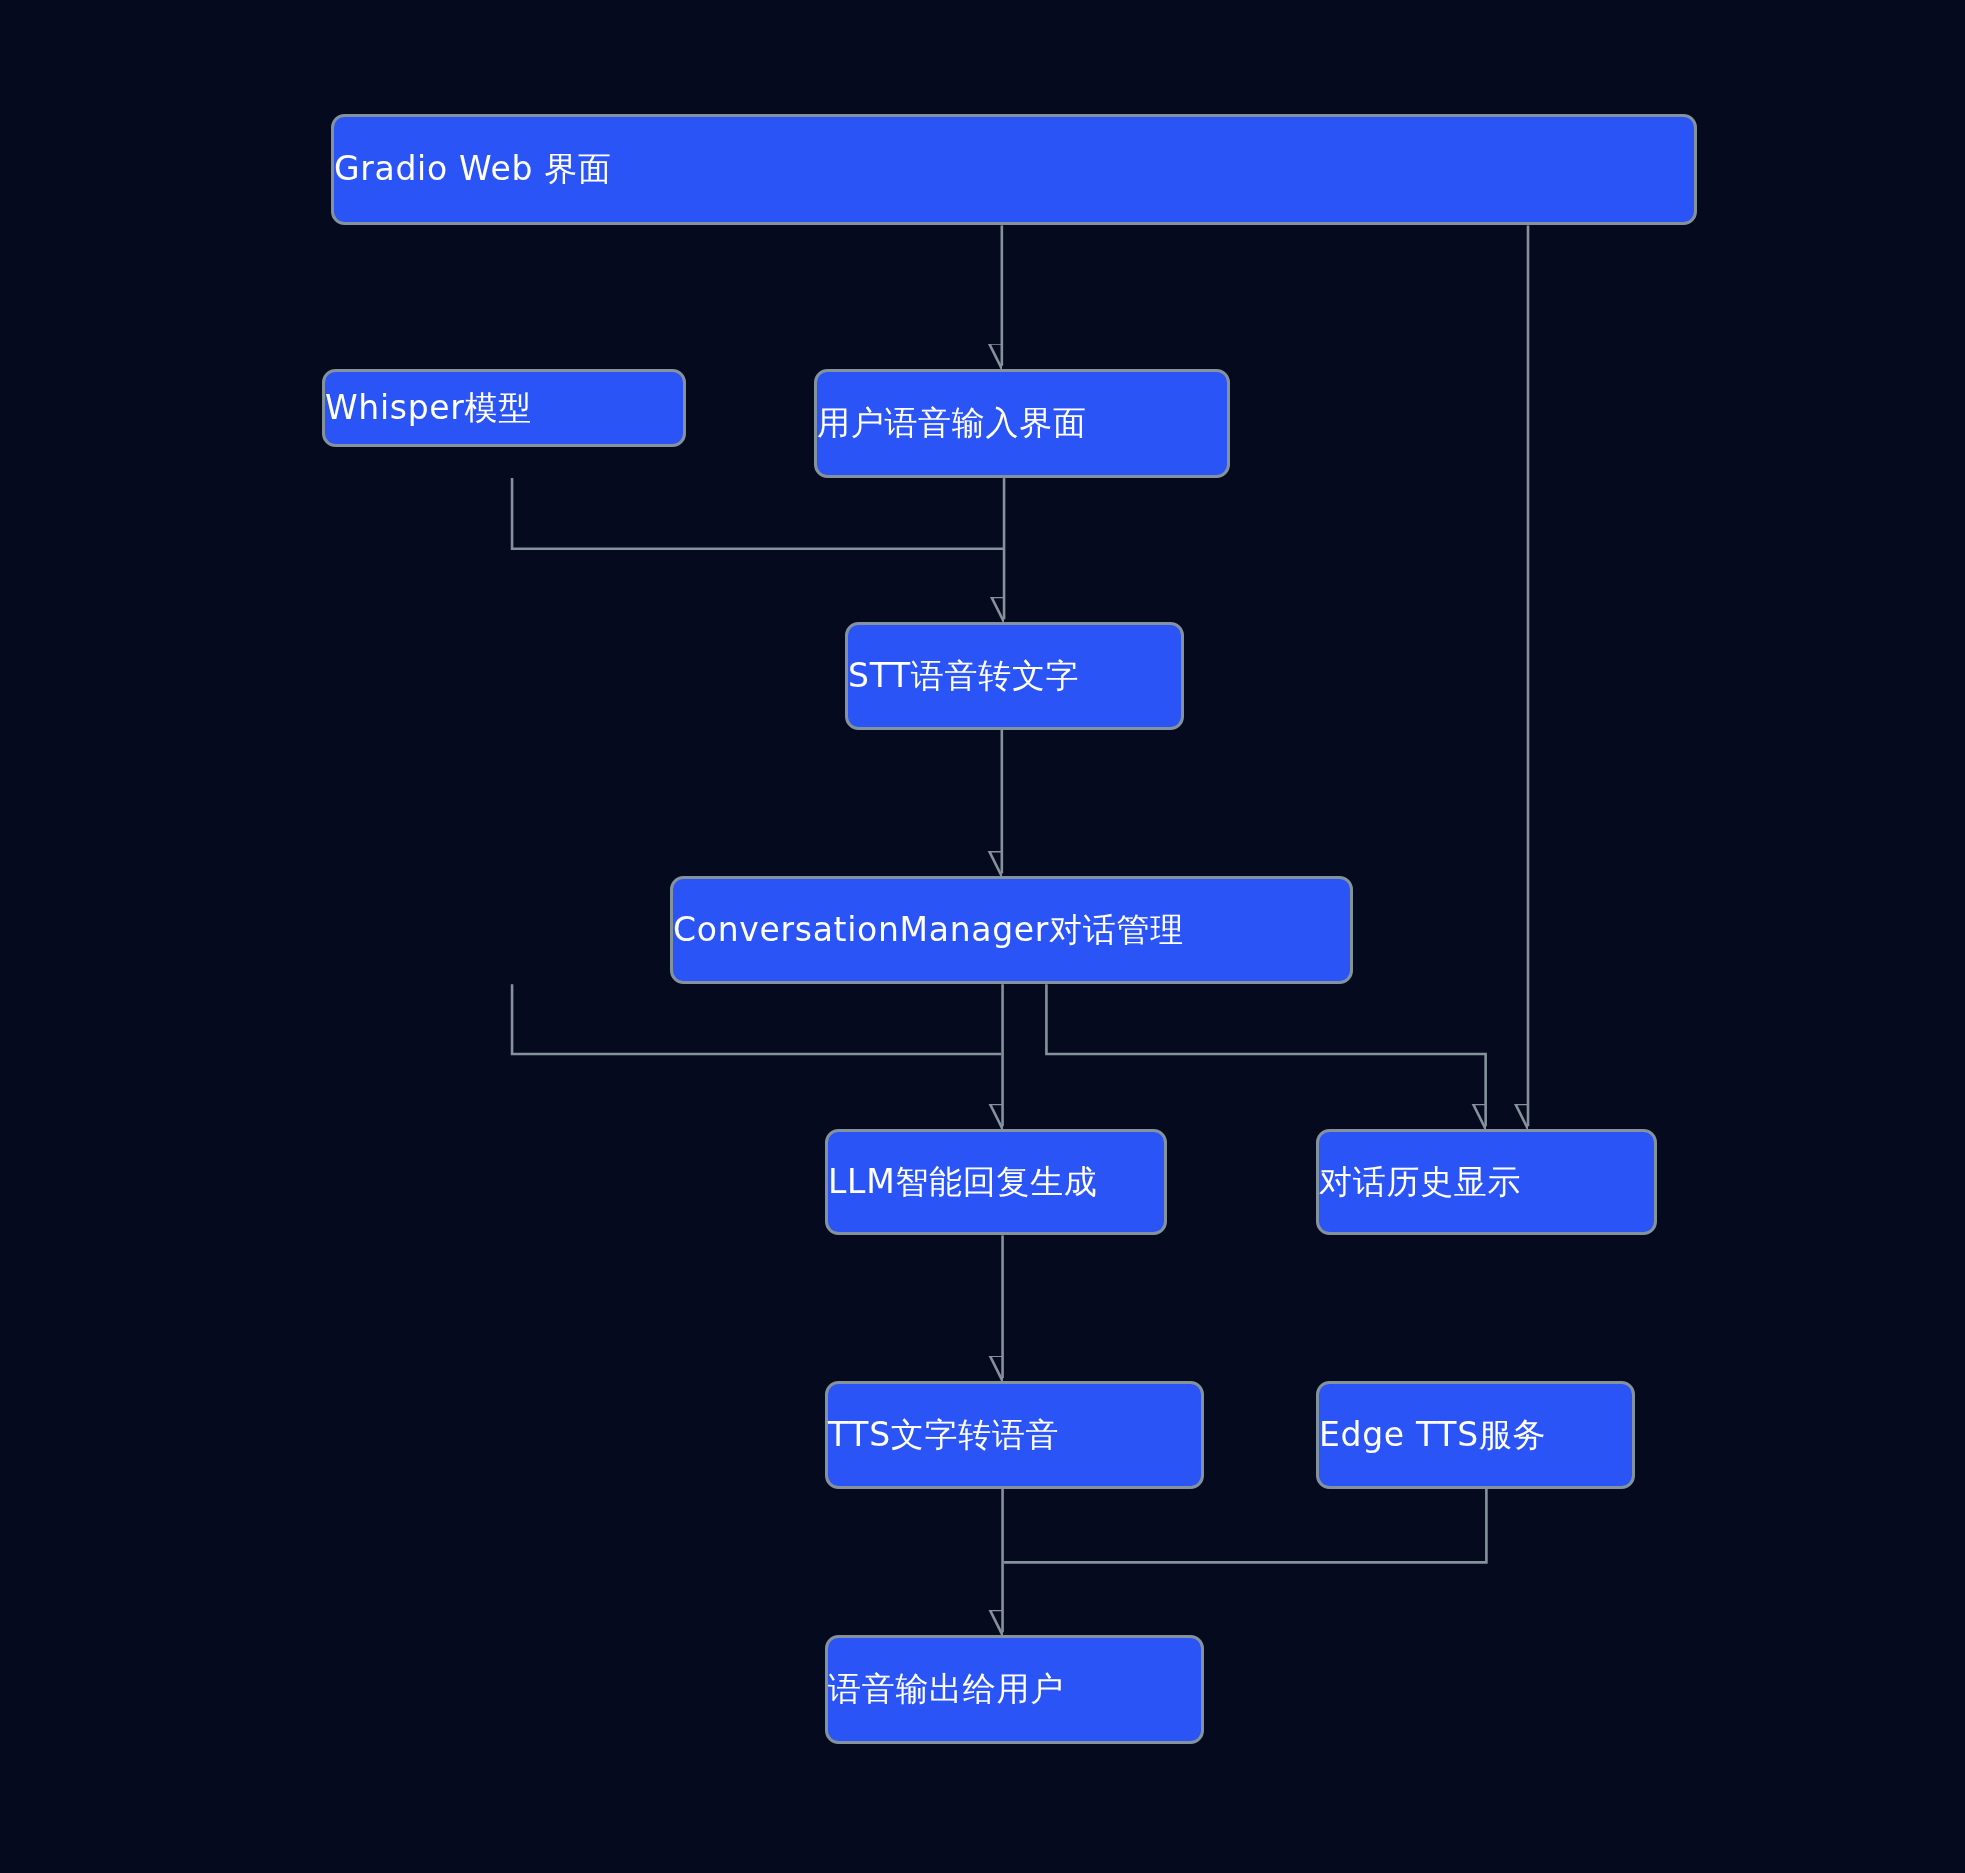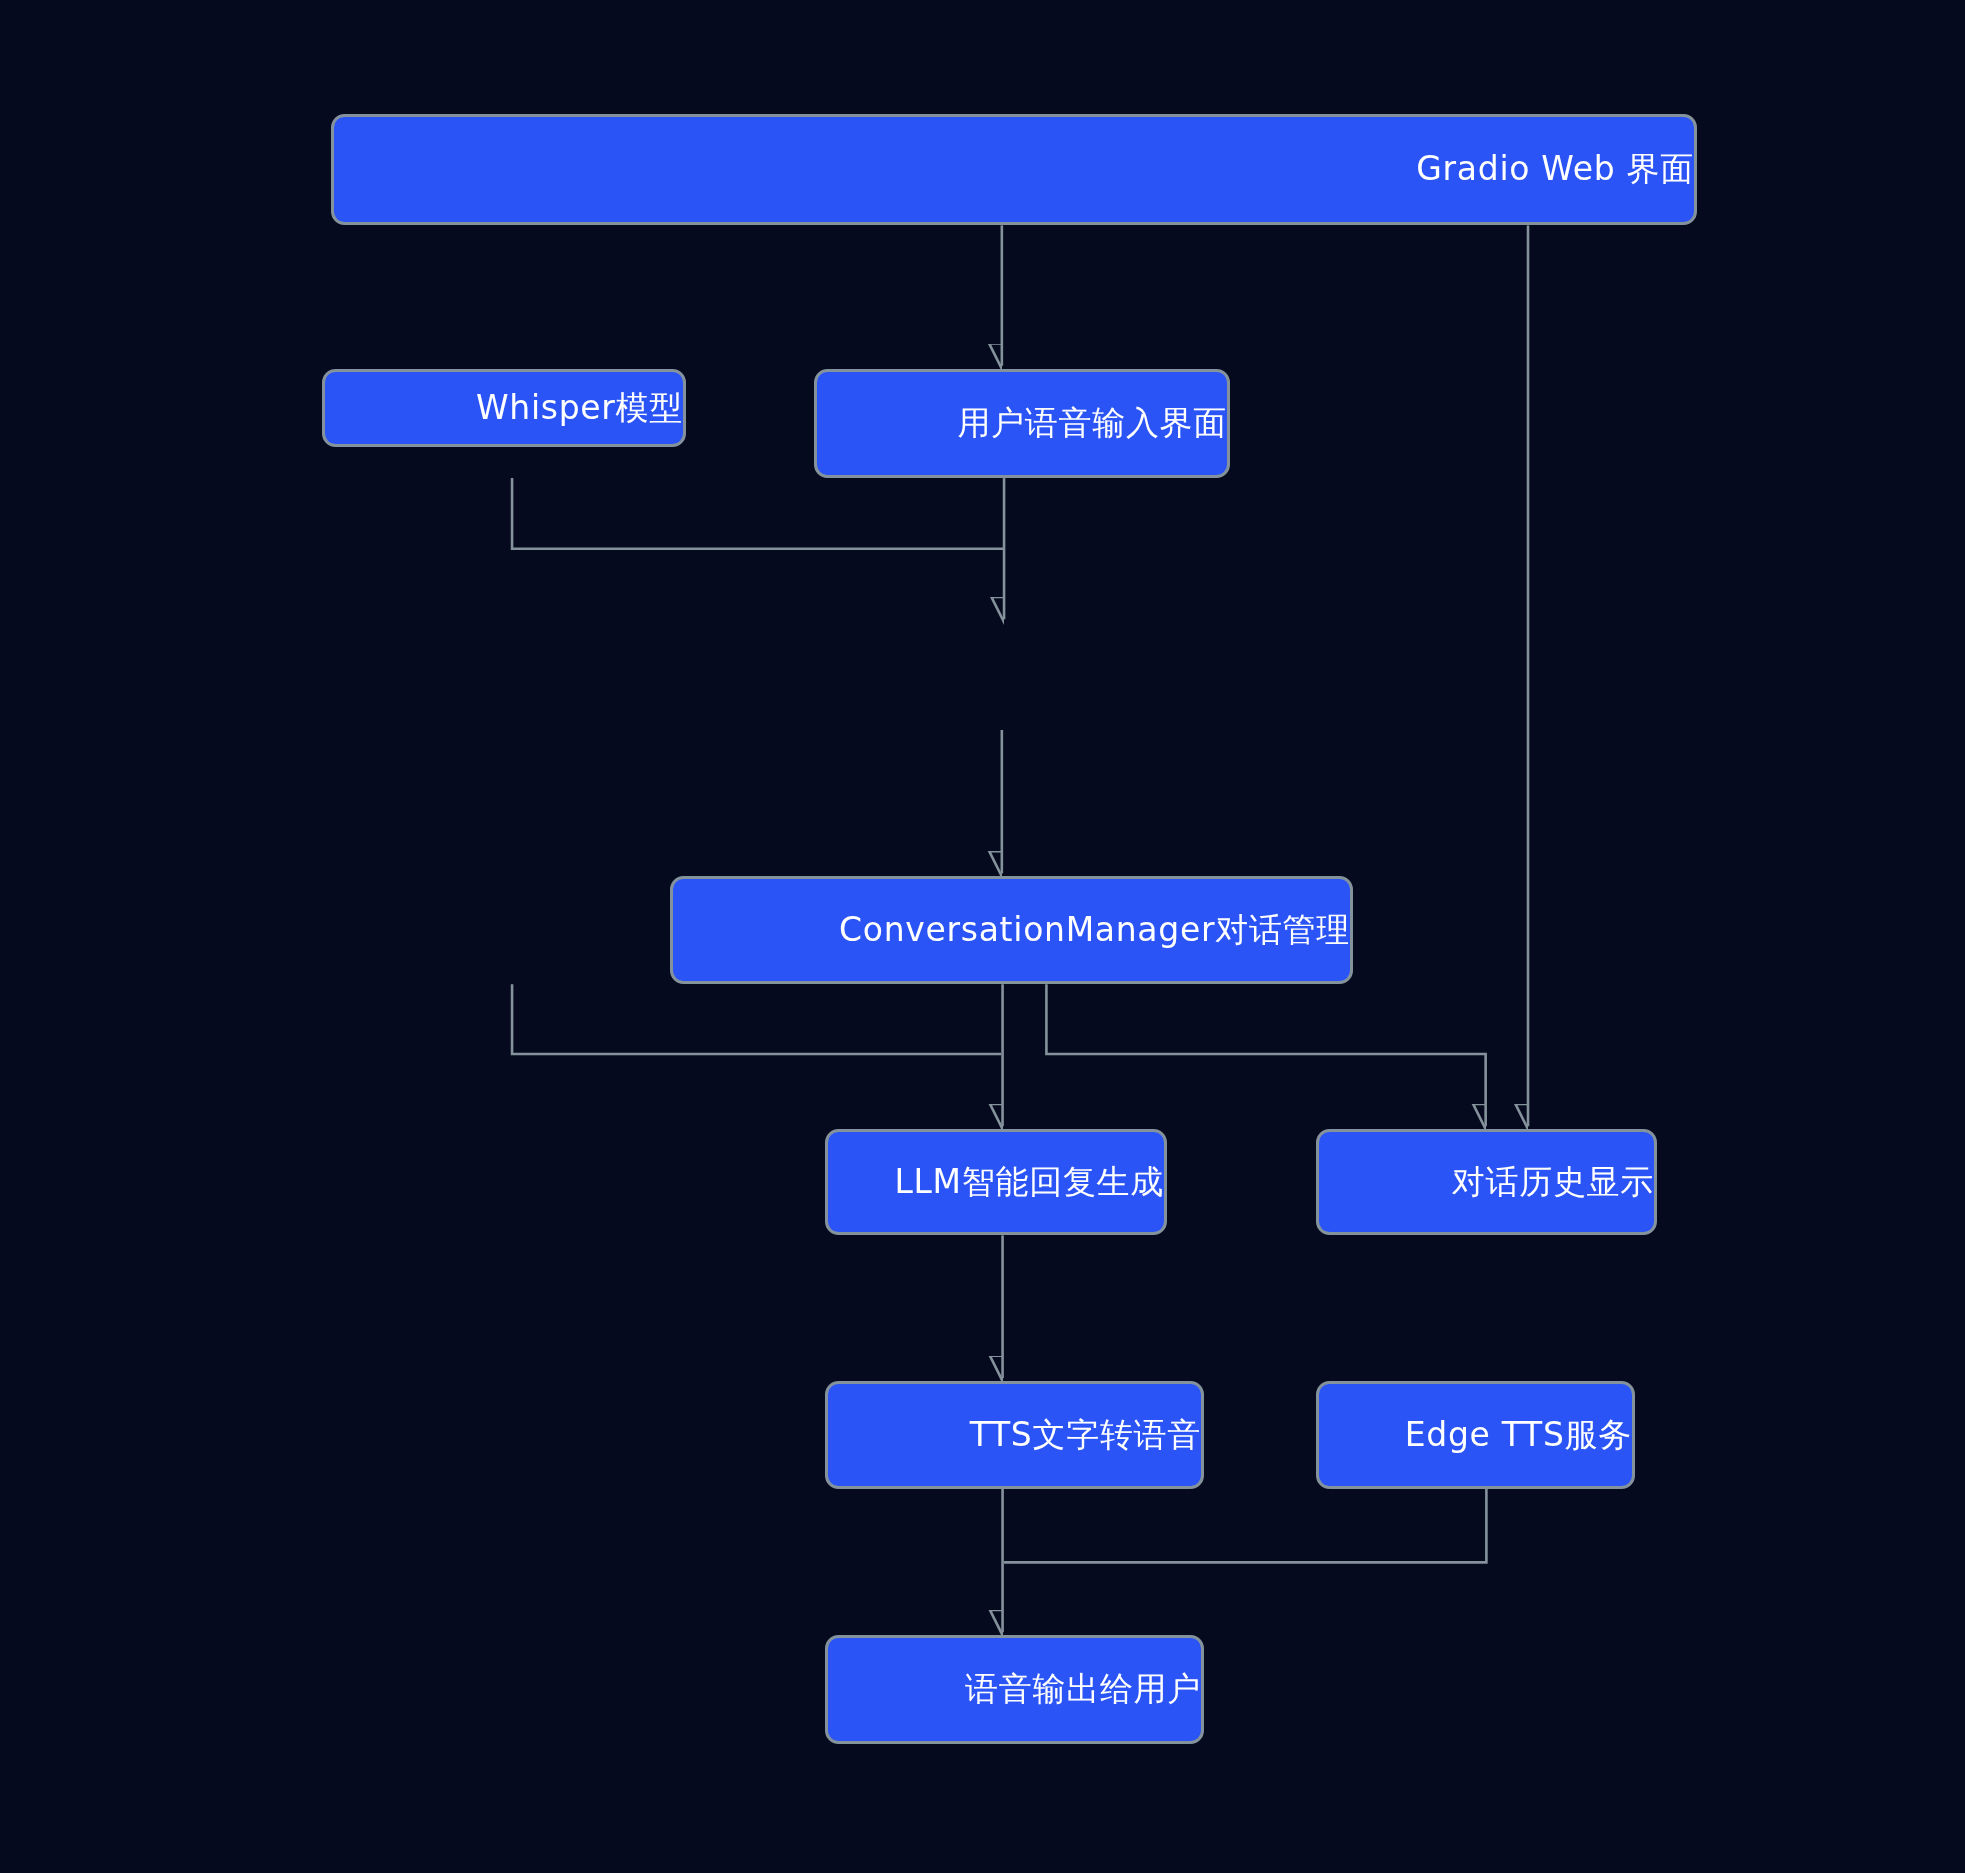--- a/index.html
+++ b/index.html
@@ -27,21 +27,21 @@
     fill:none;
   }
   .node{
     position:absolute;
     box-sizing:border-box;
     background:var(--node_fill);
     border:3px solid var(--node_border);
     border-radius:13.4px;
     display:flex;
     align-items:center;
-    justify-content:flex-end;
+    justify-content:flex-start;
     color:var(--text);
     font-size:33px;
     letter-spacing:0.7px;
     text-align:center;
     white-space:nowrap;
   }
 </style>
 </head>
 <body>
 
@@ -72,20 +72,23 @@
   </div>
 
   <div class="node" style="left:322px;top:369px;width:364px;height:78px">
     <span>Whisper模型</span>
   </div>
 
   <div class="node" style="left:814px;top:369px;width:416px;height:109px">
     <span>用户语音输入界面</span>
   </div>
 
+  <div class="node" style="left:845px;top:622px;width:339px;height:108px">
+    <span>STT语音转文字</span>
+  </div>
 
 
   <div class="node" style="left:670px;top:876px;width:683px;height:108px">
     <span>ConversationManager对话管理</span>
   </div>
 
   <div class="node" style="left:825px;top:1129px;width:342px;height:106px">
     <span>LLM智能回复生成</span>
   </div>
 

